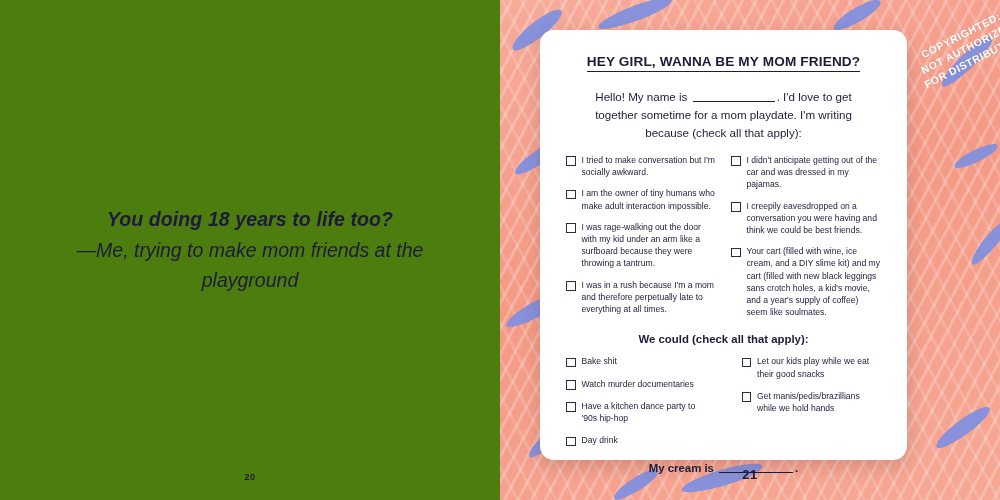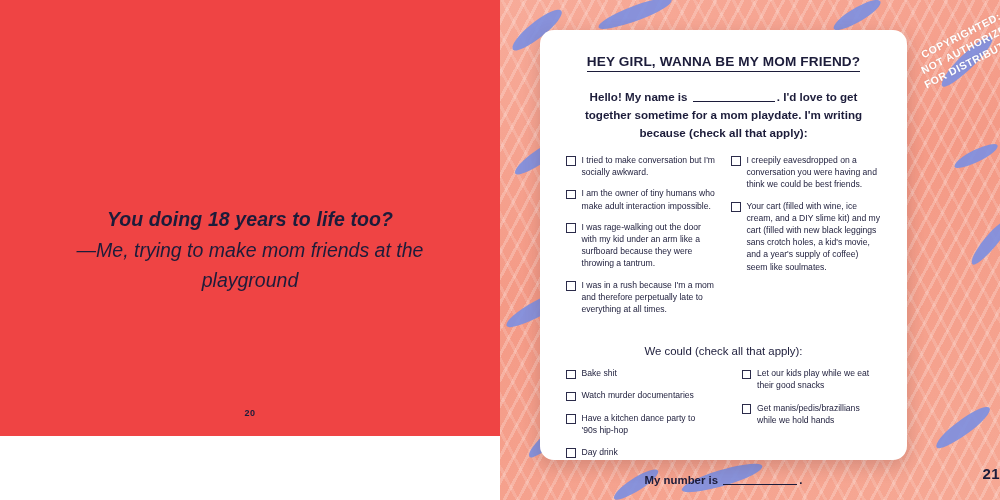--- a/index.html
+++ b/index.html
@@ -16,22 +16,22 @@
     position: relative;
     width: 1000px;
     height: 500px;
     display: flex;
   }
 
   
   .page-left {
     position: relative;
     width: 500px;
-    height: 436px;
-    background: #ef4444;
+    height: 500px;
+    background: #4d7c0f;
     flex: 0 0 500px;
   }
   .quote-block {
     position: absolute;
     left: 60px;
     top: 205px;
     width: 380px;
     text-align: center;
     color: #1c1c3a;
   }
@@ -120,21 +120,21 @@
     border-bottom: 1.6px solid #1c1c3a;
     display: inline-block;
     padding-bottom: 2px;
   }
   .title-wrap { text-align: center; }
 
   .intro {
     margin-top: 16px;
     text-align: center;
     font-size: 11.6px;
-    font-weight: bold;
+    font-weight: normal;
     color: #1c1c3a;
     line-height: 1.55;
     padding: 0 8px;
   }
   .blank {
     display: inline-block;
     border-bottom: 1.2px solid #1c1c3a;
     width: 82px;
     height: 10px;
     margin: 0 2px -1px 2px;
@@ -161,24 +161,24 @@
     margin-right: 6px;
     background: #fff;
   }
   .cb-label {
     font-size: 8.6px;
     line-height: 1.42;
     color: #1c1c3a;
   }
 
   .subhead {
-    margin-top: 21px;
+    margin-top: 6px;
     text-align: center;
     font-size: 11.4px;
-    font-weight: normal;
+    font-weight: bold;
     color: #1c1c3a;
   }
 
   .cols2 { display: flex; margin-top: 10px; gap: 36px; }
   .cols2 .cb-row { margin-bottom: 10px; }
 
   .footer-line {
     margin-top: 6px;
     text-align: center;
     font-size: 11.4px;
@@ -191,22 +191,22 @@
     width: 74px;
     height: 10px;
     margin: 0 2px -1px 2px;
   }
 
   .folio-right {
     position: absolute;
     left: 0;
     right: 0;
     bottom: 18px;
-    text-align: right;
-    font-size: 15px;
+    text-align: center;
+    font-size: 13px;
     font-weight: bold;
     color: #1c1c3a;
     letter-spacing: .4px;
   }
 
   
   .watermark {
     position: absolute;
     right: -6px;
     top: 4px;
@@ -277,20 +277,24 @@
               <span class="cb-label">I was rage-walking out the door with my kid under an arm like a surfboard because they were throwing a tantrum.</span>
             </div>
             <div class="cb-row">
               <span class="cb"></span>
               <span class="cb-label">I was in a rush because I'm a mom and therefore perpetually late to everything at all times.</span>
             </div>
           </div>
           <div class="col">
             <div class="cb-row">
               <span class="cb"></span>
+              <span class="cb-label">I didn't anticipate getting out of the car and was dressed in my pajamas.</span>
+            </div>
+            <div class="cb-row">
+              <span class="cb"></span>
               <span class="cb-label">I creepily eavesdropped on a conversation you were having and think we could be best friends.</span>
             </div>
             <div class="cb-row">
               <span class="cb"></span>
               <span class="cb-label">Your cart (filled with wine, ice cream, and a DIY slime kit) and my cart (filled with new black leggings sans crotch holes, a kid's movie, and a year's supply of coffee) seem like soulmates.</span>
             </div>
           </div>
         </div>
 
         <div class="subhead">We could (check all that apply):</div>
@@ -320,21 +324,21 @@
               <span class="cb-label">Let our kids play while we eat their good snacks</span>
             </div>
             <div class="cb-row">
               <span class="cb"></span>
               <span class="cb-label">Get manis/pedis/brazillians while we hold hands</span>
             </div>
           </div>
         </div>
 
         <div class="footer-line">
-          <span>My number is</span>
+          <span>My cream is</span>
           <span class="blank2"></span><span>.</span>
         </div>
       </div>
     </div>
 
     <div class="watermark">
       <div>COPYRIGHTED:</div>
       <div>NOT AUTHORIZED</div>
       <div>FOR DISTRIBUTION</div>
     </div>

